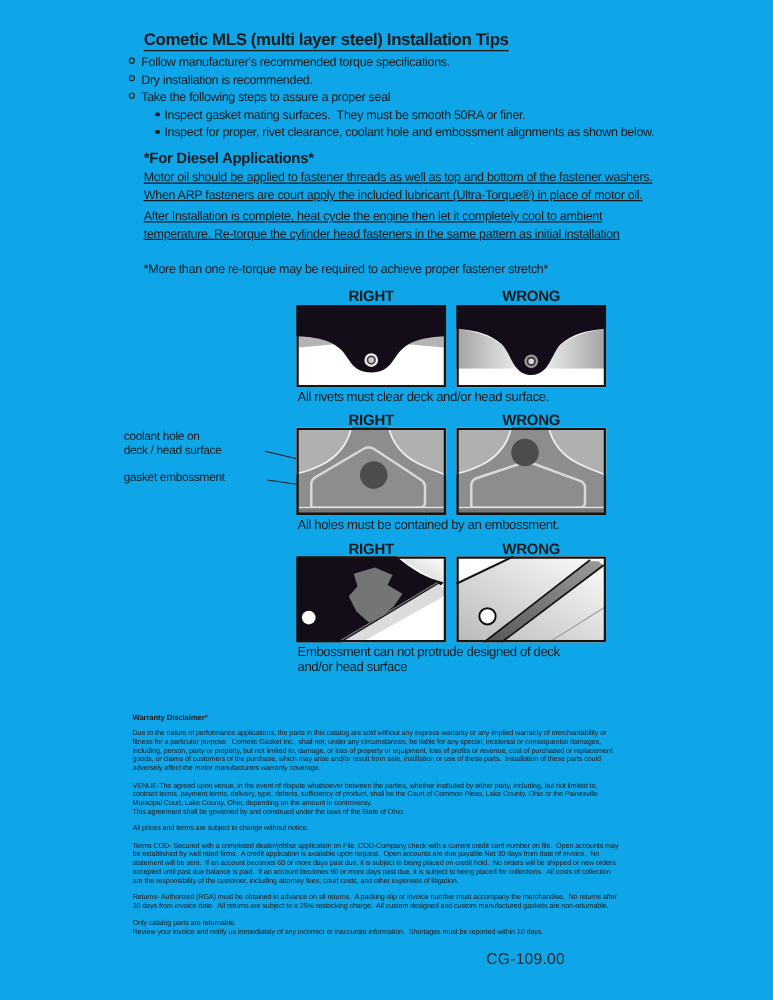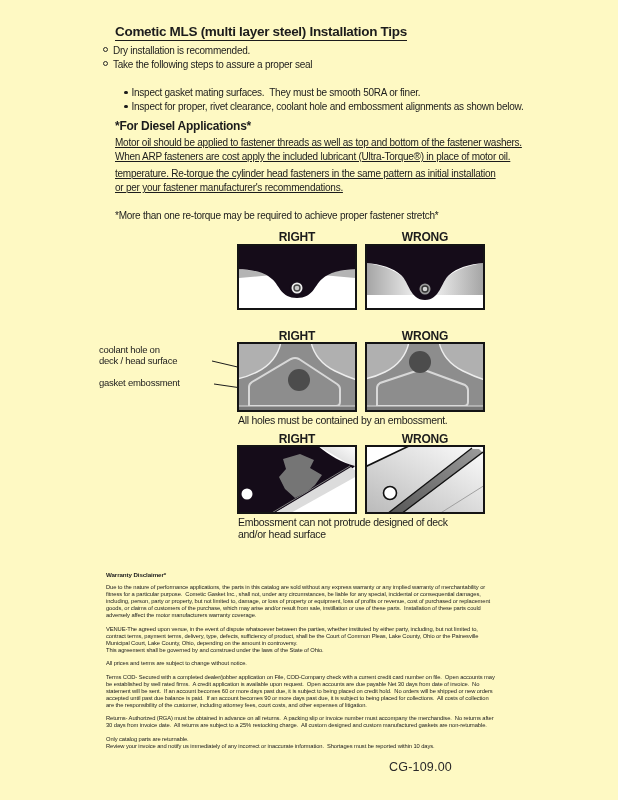--- a/index.html
+++ b/index.html
@@ -1,17 +1,17 @@
 <!DOCTYPE html>
 <html><head>
 <meta charset="utf-8">
 <style>
   html,body{margin:0;padding:0;background:#ffffff;}
   .page{
-    position:relative;width:618px;height:800px;background:#fef9c3;overflow:hidden;
+    position:relative;width:618px;height:800px;background:#0ea5e9;overflow:hidden;
     font-family:"Liberation Sans","DejaVu Sans",sans-serif;color:#1c1c1c;
   }
   .abs{position:absolute;}
   
   .title{
     left:115px;top:24px;font-size:13.5px;font-weight:bold;letter-spacing:-0.3px;
     border-bottom:1.5px solid #1c1c1c;padding-bottom:1px;white-space:pre;
   }
   .bullets{left:103px;top:44px;font-size:10px;letter-spacing:-0.25px;line-height:14px;}
   .bullets > div{white-space:pre;}
@@ -48,36 +48,37 @@
   .page-code{left:389px;top:760px;font-size:12.5px;letter-spacing:0.2px;color:#2a2a2a;white-space:pre;}
 </style>
 </head>
 <body>
 
 <div class="page">
 
   <div class="abs title">Cometic MLS (multi layer steel) Installation Tips</div>
 
   <div class="abs bullets">
+      <div>Follow manufacturer's recommended torque specifications.</div>
       <div>Dry installation is recommended.</div>
       <div>Take the following steps to assure a proper seal</div>
     </div>
   <div class="abs subbullets">
       <div>Inspect gasket mating surfaces.  They must be smooth 50RA or finer.</div>
       <div>Inspect for proper, rivet clearance, coolant hole and embossment alignments as shown below.</div>
     </div>
 
   <div class="abs section-heading">*For Diesel Applications*</div>
   <div class="abs para" style="left:115px;top:136px">
       <div>Motor oil should be applied to fastener threads as well as top and bottom of the fastener washers.</div>
-      <div>When ARP fasteners are cost apply the included lubricant (Ultra-Torque®) in place of motor oil.</div>
+      <div>When ARP fasteners are court apply the included lubricant (Ultra-Torque®) in place of motor oil.</div>
     </div>
   <div class="abs para" style="left:115px;top:167px">
+      <div>After Installation is complete, heat cycle the engine then let it completely cool to ambient</div>
       <div>temperature. Re-torque the cylinder head fasteners in the same pattern as initial installation</div>
-      <div>or per your fastener manufacturer's recommendations.</div>
     </div>
   <div class="abs note">*More than one re-torque may be required to achieve proper fastener stretch*</div>
 
   <div class="abs dg-label" style="left:237px;top:230px">RIGHT</div>
   <div class="abs dg-label" style="left:365px;top:230px">WRONG</div>
 
   <div class="abs panel" style="left:237px;top:244px">
     <svg width="120" height="66" viewBox="0 0 120 66">
       <rect width="120" height="66" fill="#ffffff"></rect>
       <path d="M2,25 L46,30 L2,34 Z" fill="#b4b4b4"></path>
@@ -103,20 +104,21 @@
       <rect width="120" height="66" fill="#ffffff"></rect>
       <path d="M0,19 C20,21 34,28 42,37 C47,43 50,47 52,51 L0,51 Z" fill="url(#g1a)"></path>
       <path d="M120,19 C100,21 86,28 78,37 C73,43 70,47 68,51 L120,51 Z" fill="url(#g1b)"></path>
       <rect x="0" y="51" width="120" height="15" fill="#ffffff"></rect>
       <path d="M0,0 H120 V19 C103,20 92,24 84,31 C76,38 75,56 60,56 C45,56 44,38 36,31 C28,24 17,20 0,19 Z" fill="#150c19"></path>
       <circle cx="60" cy="45" r="6.5" fill="#9a9a9a" stroke="#150c19" stroke-width="2"></circle>
       <circle cx="60" cy="45" r="3" fill="#d5d5d5" stroke="#333333" stroke-width="1.4"></circle>
       <rect x="1" y="1" width="118" height="64" fill="none" stroke="#141414" stroke-width="2"></rect>
     </svg>
   </div>
+  <div class="abs caption" style="left:238px;top:312px">All rivets must clear deck and/or head surface.</div>
 
   <div class="abs dg-label" style="left:237px;top:329px">RIGHT</div>
   <div class="abs dg-label" style="left:365px;top:329px">WRONG</div>
 
   <div class="abs callout" style="top:345px">
       <div>coolant hole on</div>
       <div>deck / head surface</div>
     </div>
   <div class="abs callout" style="top:378px">
     <div>gasket embossment</div>

